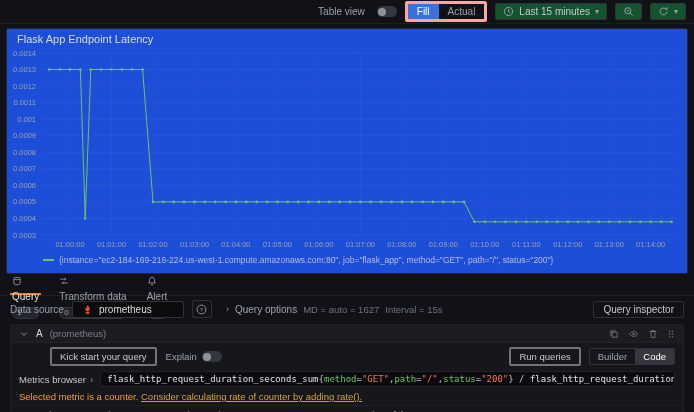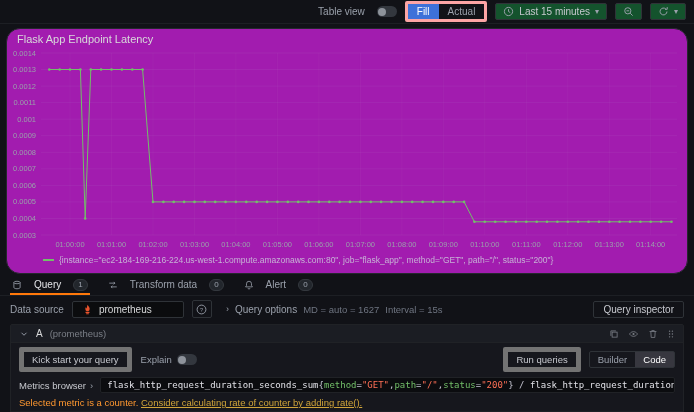--- a/index.html
+++ b/index.html
@@ -20,39 +20,39 @@
   .radio-group { display:flex; border:3px solid #fca5a5; border-radius:2px; overflow:hidden; }
   .radio-group .seg { padding:2px 9px; color:#9aa0ab; cursor:pointer; font-size:10px; }
   .radio-group .seg.active { background:#3d71d9; color:#ffffff; }
   .tb-btn { display:flex; align-items:center; gap:5px; border:1px solid #2f3338; border-radius:2px;
     padding:2px 7px; color:#c7c9cf; cursor:pointer; background:#14532d; }
   .tb-btn svg { display:block; }
   .caret { font-size:8px; color:#9aa0ab; }
   .icon { color:#9aa0ab; display:inline-flex; }
 
   
-  .panel { margin:4px 6px 2px 6px; height:246px; background:#a21caf;
-    border:1px solid #25272e; border-radius:14px; }
+  .panel { margin:4px 6px 2px 6px; height:246px; background:#1d4ed8;
+    border:1px solid #25272e; border-radius:2px; }
   .panel-title { font-size:11px; font-weight:500; color:#d8d9da; padding:4px 10px 0 10px; height:18px; }
   svg.chart { display:block; width:680px; height:208px; }
   .gl { stroke:rgba(204,204,220,0.07); stroke-width:1; }
   .gl.v { stroke:rgba(204,204,220,0.045); }
   .yl { fill:#9aa0ab; font-size:7.5px; text-anchor:end; font-family:"Liberation Sans",sans-serif; }
   .xl { fill:#9aa0ab; font-size:7.5px; text-anchor:middle; font-family:"Liberation Sans",sans-serif; }
   .series-line { fill:none; stroke:#73bf69; stroke-width:1; }
   .pt { fill:#73bf69; }
   .legend-row { display:flex; align-items:center; gap:5px; padding:0 0 3px 36px;
     font-size:8.5px; color:rgba(204,204,220,0.85); white-space:nowrap; overflow:hidden; }
   .legend-mark { width:11px; height:2px; background:#73bf69; flex:0 0 auto; }
 
   
   .tabs { display:flex; gap:16px; align-items:stretch; height:20px; padding:0 10px;
     border-bottom:1px solid #1d1f24; }
-  .tab { display:flex; align-items:center; gap:12px; color:#9aa0ab; cursor:pointer;
-    border-bottom:2px solid transparent; padding:0 2px; }
+  .tab { display:flex; gap:5px; color:#9aa0ab; cursor:pointer;
+    border-bottom:2px solid transparent; padding:0 2px;flex-direction:column; }
   .tab.active { color:#e3e4e8; border-bottom-color:#ff780a; }
   .badge { background:#22262c; border:1px solid #34383e; color:#9aa0ab; border-radius:7px;
     font-size:8px; line-height:10px; padding:0 4px; }
 
   
   .ds-row { display:flex; align-items:center; gap:8px; padding:4px 10px; height:26px; }
   .ds-label { color:#9aa0ab; }
   .ds-picker { display:flex; align-items:center; gap:6px; background:#0b0c0e;
     border:1px solid #2f3338; border-radius:2px; padding:2px 9px; min-width:112px; cursor:pointer; color:#d8d9da; }
   .help-btn { display:flex; align-items:center; justify-content:center; width:20px; height:18px;
@@ -66,22 +66,22 @@
   
   .query-card { margin:2px 10px; background:#16171d; border:1px solid #202226; border-radius:2px; }
   .q-header { display:flex; align-items:center; gap:7px; padding:2px 8px; height:18px;
     background:#1b1d23; border-bottom:1px solid #202226; }
   .q-ref { color:#d8d9da; font-weight:500; }
   .q-hint { color:#7b7f87; font-size:9.5px; }
   .q-head-icons { margin-left:auto; display:flex; gap:9px; color:#7b7f87; }
   .q-head-icons .icon { cursor:pointer; color:#7b7f87; }
 
   .q-toolbar { display:flex; align-items:center; gap:9px; padding:4px 8px; }
-  .sm-btn { border:5px solid #737373; border-radius:2px; padding:1px 8px; color:#c7c9cf;
-    cursor:pointer; font-size:9.5px; line-height:13px; background:transparent; }
+  .sm-btn { border:2px solid #737373; border-radius:2px; padding:1px 8px; color:#c7c9cf;
+    cursor:pointer; font-size:9.5px; line-height:13px; background:transparent;margin-left:31px; }
   .explain { display:flex; align-items:center; gap:5px; color:#9aa0ab; font-size:9.5px; }
   .toolbar-right { margin-left:auto; display:flex; align-items:center; gap:8px; }
   .seg-group { display:flex; border:1px solid #2f3338; border-radius:2px; overflow:hidden; }
   .seg-group .seg { padding:1px 8px; font-size:9.5px; line-height:13px; color:#9aa0ab; cursor:pointer; }
   .seg-group .seg.active { background:rgba(204,204,220,0.18); color:#ffffff; }
 
   .q-editor { display:flex; align-items:center; gap:7px; padding:1px 8px 2px 8px; }
   .metrics-browser { display:flex; align-items:center; gap:4px; color:#c7c9cf; font-size:9.5px;
     cursor:pointer; white-space:nowrap; }
   .metrics-browser .chev { color:#9aa0ab; }

